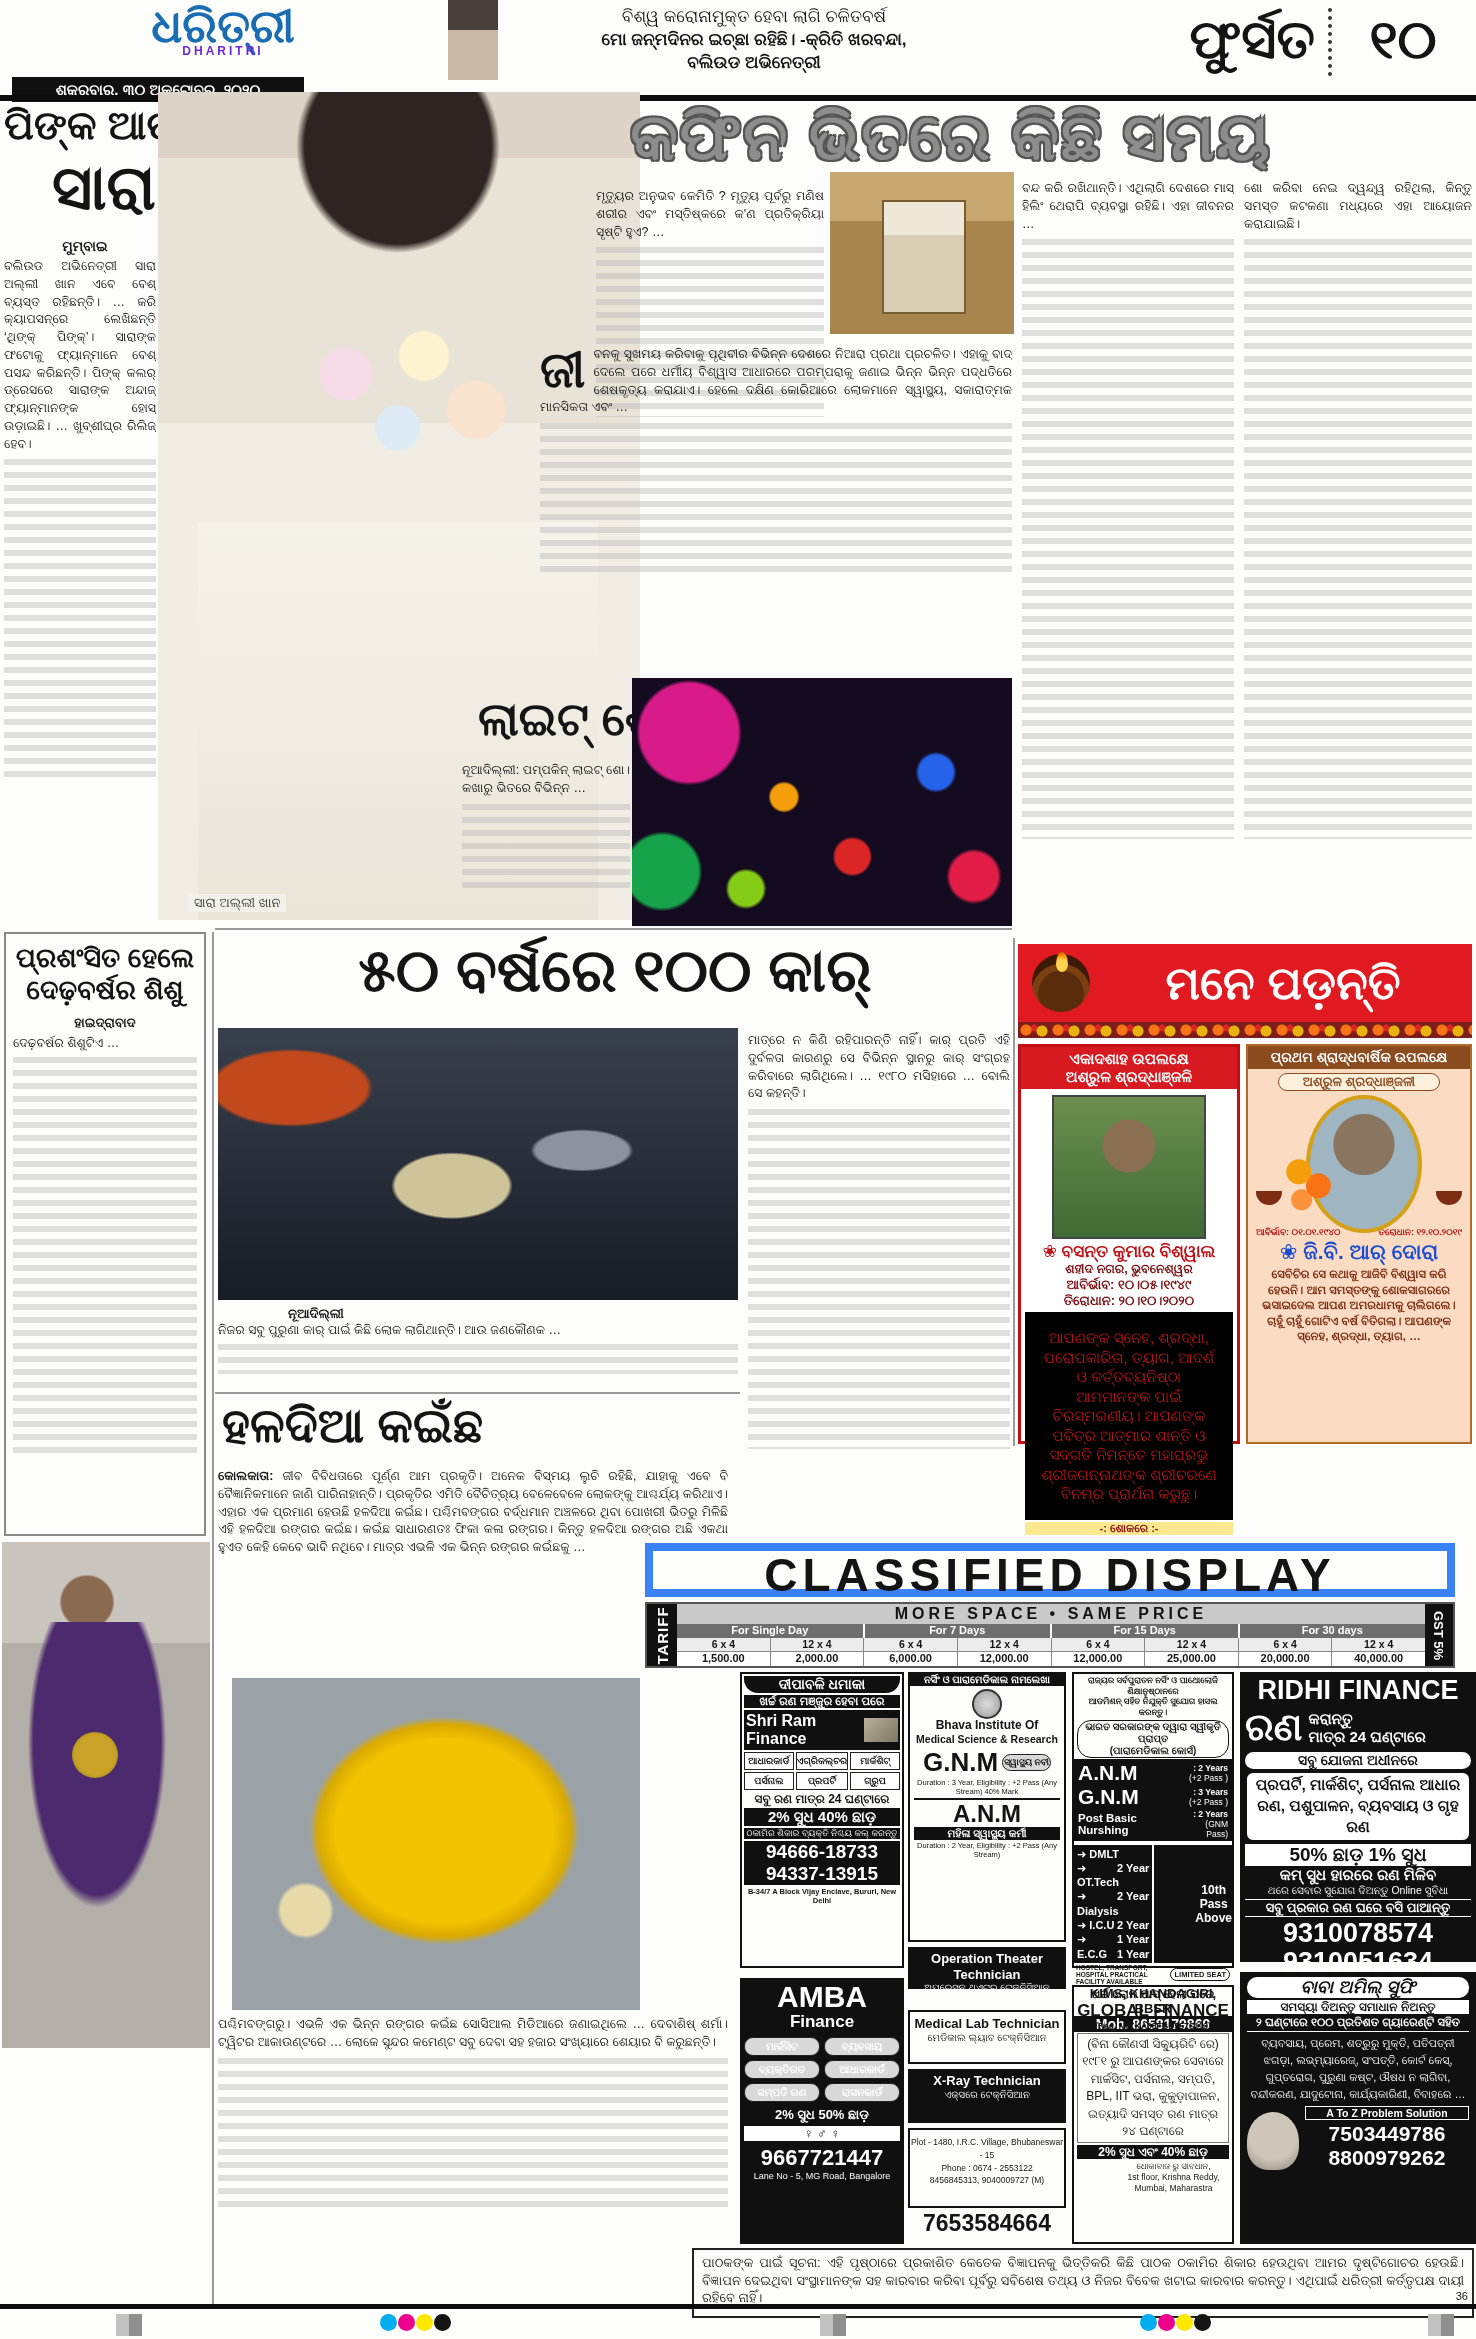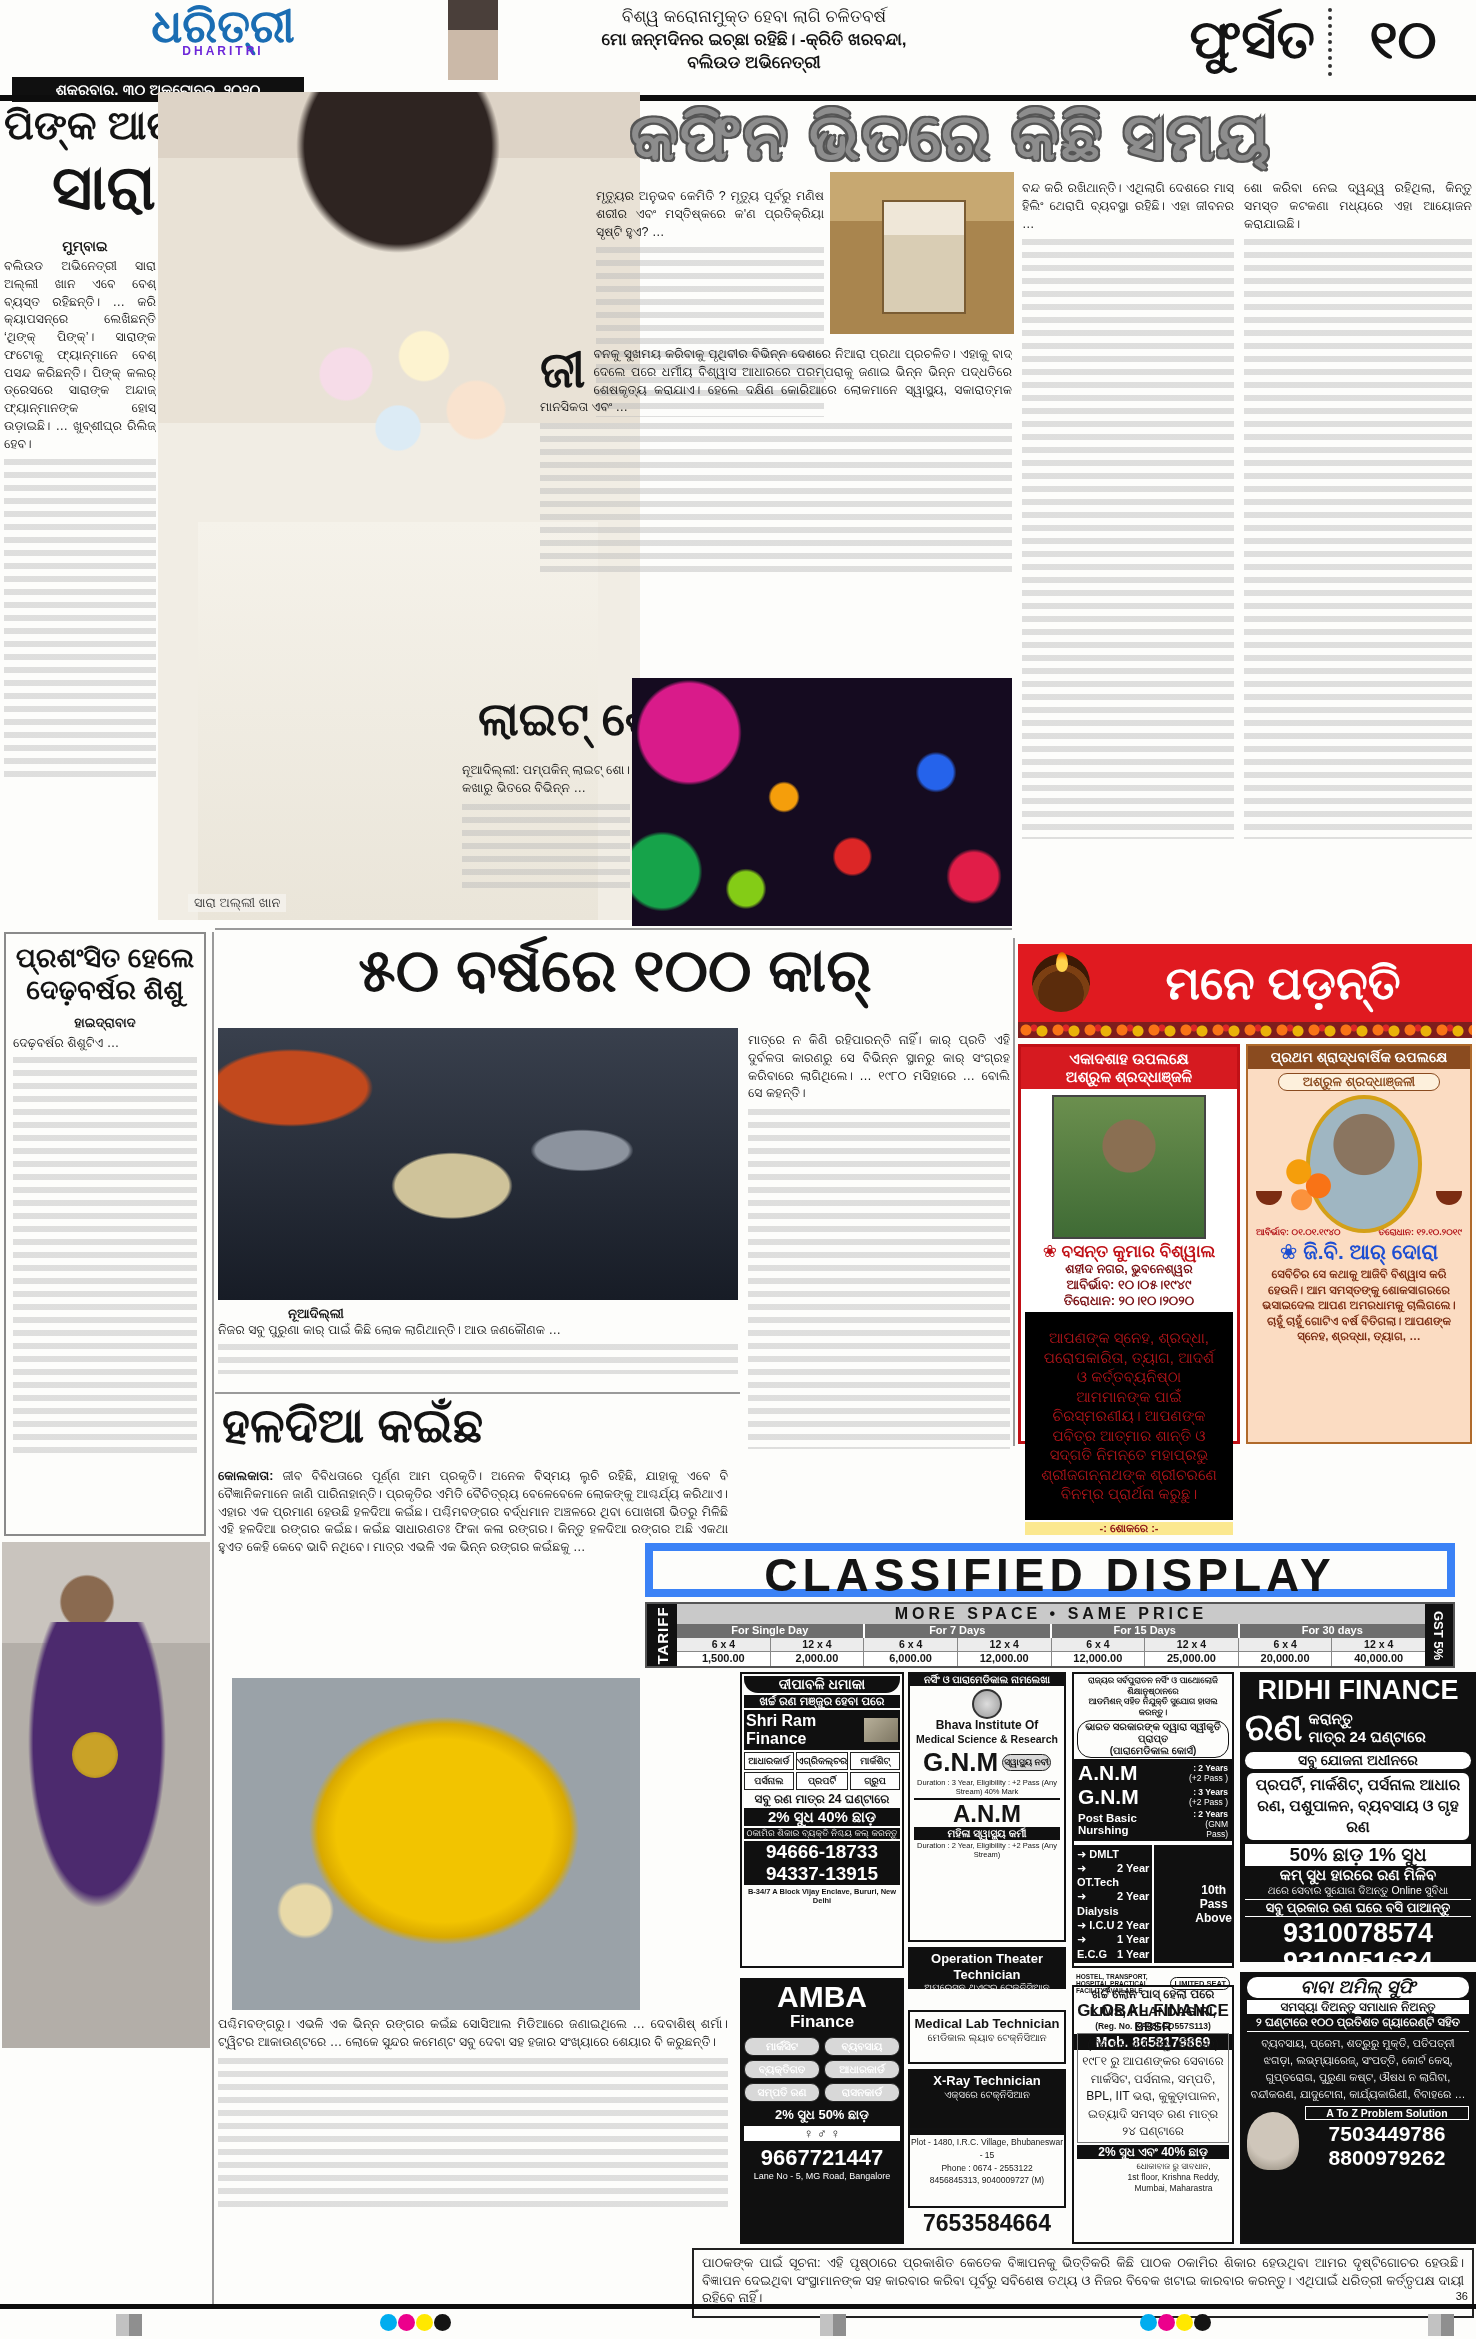--- a/index.html
+++ b/index.html
@@ -307,21 +307,21 @@
     <div class="ctr" style="font-size:7.5px;">Duration : 2 Year, Eligibility : +2 Pass (Any Stream)</div>
   </div>
   <div class="abs blk ctr" style="left:908px;top:1947px;width:158px;height:42px;box-sizing:border-box;padding-top:4px;">
     <div class="b" style="font-size:13px;line-height:1.2;">Operation Theater Technician</div>
     <div style="font-size:10px;">ଅପରେସନ ଥିଏଟର ଟେକ୍ନିସିଆନ</div>
   </div>
   <div class="abs ctr" style="left:908px;top:2010px;width:158px;height:54px;border:2px solid #111;box-sizing:border-box;padding-top:4px;">
     <div class="b" style="font-size:13px;line-height:1.2;">Medical Lab Technician</div>
     <div style="font-size:10px;">ମେଡିକାଲ ଲ୍ୟାବ ଟେକ୍ନିସିଆନ</div>
   </div>
-  <div class="abs blk ctr" style="left:908px;top:2069px;width:158px;height:66px;box-sizing:border-box;padding-top:4px;">
+  <div class="abs blk ctr" style="left:908px;top:2069px;width:158px;height:54px;box-sizing:border-box;padding-top:4px;">
     <div class="b" style="font-size:13px;line-height:1.2;">X-Ray Technician</div>
     <div style="font-size:10px;">ଏକ୍ସରେ ଟେକ୍ନିସିଆନ</div>
   </div>
   <div class="abs ctr" style="left:908px;top:2128px;width:158px;height:80px;border:2px solid #111;box-sizing:border-box;padding-top:6px;font-size:8.5px;line-height:1.5;">
     <div>Plot - 1480, I.R.C. Village, Bhubaneswar - 15</div>
     <div>Phone : 0674 - 2553122</div>
     <div>8456845313, 9040009727 (M)</div>
   </div>
   <div class="abs ctr b" style="left:908px;top:2210px;width:158px;font-size:23px;">7653584664</div>
 
@@ -351,21 +351,21 @@
     <div class="blk" style="display:flex;margin-top:2px;border-top:2px solid #fff;gap:41px;">
       <div style="flex:1.4;padding:2px 3px;border-right:2px solid #fff;font-size:11px;font-weight:bold;line-height:1.3;">
         <div class="arrow"><span>DMLT</span> <span style="float:right;">2 Year</span></div>
         <div class="arrow"><span>OT.Tech</span> <span style="float:right;">2 Year</span></div>
         <div class="arrow"><span>Dialysis</span> <span style="float:right;">2 Year</span></div>
         <div class="arrow"><span>I.C.U</span> <span style="float:right;">1 Year</span></div>
         <div class="arrow"><span>E.C.G</span> <span style="float:right;">1 Year</span></div>
       </div>
       <div class="ctr b" style="flex:.7;font-size:12px;display:flex;align-items:center;">10th Pass Above</div>
     </div>
-    <div style="display:flex;align-items:center;gap:5px;padding:10px 2px;">
+    <div style="display:flex;align-items:center;gap:5px;padding:1px 2px;">
       <span style="font-size:6.5px;font-weight:bold;flex:1;">HOSTEL, TRANSPORT, HOSPITAL PRACTICAL FACILITY AVAILABLE</span>
       <span class="ctr" style="border:1.5px solid #111;border-radius:10px;font-size:7.5px;font-weight:bold;padding:1px 3px;">LIMITED SEAT</span>
     </div>
     <div class="ctr b" style="font-size:13px;">KIMS, KHANDAGIRI, BBSR</div>
     <div class="blk ctr b" style="font-size:14px;">Mob. 8658179869</div>
   </div>
 
   <div class="abs" style="left:1072px;top:1985px;width:162px;height:259px;border:2px solid #111;box-sizing:border-box;">
     <div class="ctr b" style="font-size:12px;">ଖର୍ଚ୍ଚ ଲୋନ ପାସ୍ ହେଲା ପରେ</div>
     <div class="ctr b" style="font-size:17px;">GLOBAL FINANCE</div>

